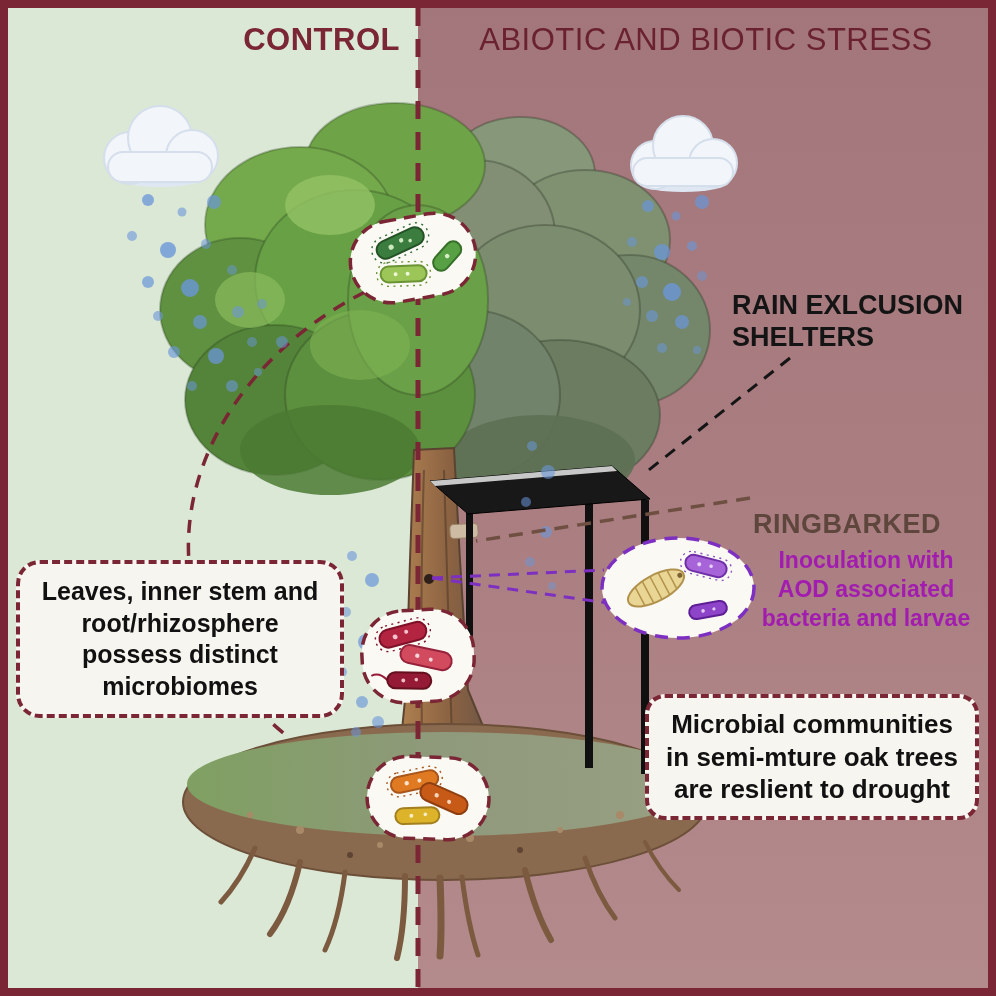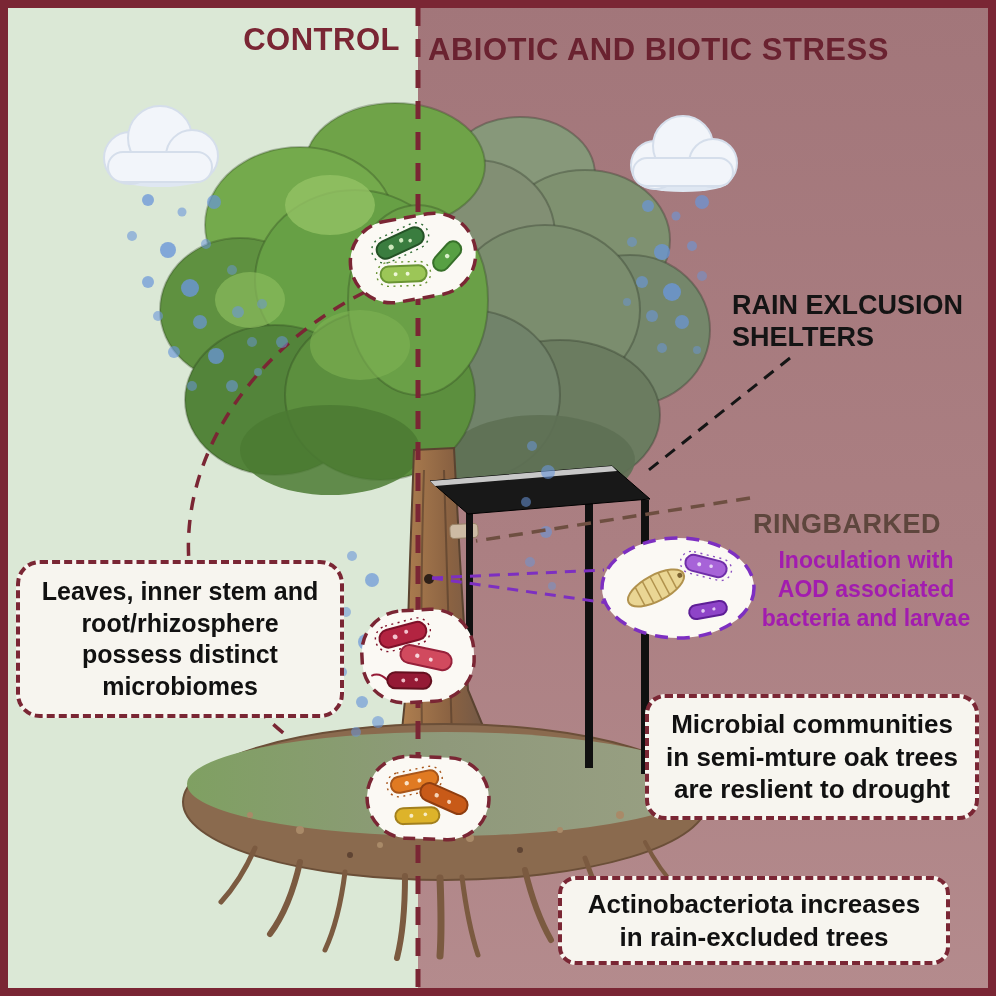--- a/index.html
+++ b/index.html
@@ -6,21 +6,21 @@
   .stage{position:relative;width:996px;height:996px;margin:0 auto;overflow:hidden;
          font-family:"Liberation Sans",sans-serif;background:#dbe8d6;}
   .bg-right{position:absolute;left:418px;top:0;right:0;bottom:0;
             background:linear-gradient(180deg,#a2767a 0%,#ab7f82 55%,#b48b8d 100%);}
   svg.scene{position:absolute;left:0;top:0;z-index:2;}
   .frame{position:absolute;inset:0;border:8px solid #7a2634;z-index:9;pointer-events:none;}
   .txt{position:absolute;z-index:5;}
   .pre{white-space:pre-line;}
   .title-control{left:0;top:22px;width:400px;text-align:right;font-size:31px;font-weight:bold;
                  letter-spacing:.5px;color:#7a2634;}
-  .title-stress{left:428px;top:32px;width:556px;font-size:31px;font-weight:bold;
+  .title-stress{left:428px;top:22px;width:556px;text-align:center;font-size:31px;font-weight:normal;
                 letter-spacing:.5px;color:#6a2230;}
   .rain-shelters{left:732px;top:290px;font-size:27px;font-weight:bold;line-height:1.18;color:#141414;}
   .ringbarked{left:753px;top:481px;font-size:27px;font-weight:bold;color:#5e463d;letter-spacing:.5px;margin-top:28px;}
   .inoculation{left:756px;top:546px;width:220px;text-align:center;font-size:23px;font-weight:bold;
                line-height:1.25;color:#a21caf;}
   .callout{position:absolute;z-index:5;background:#f7f5ef;border:4px dashed #7a2634;
            text-align:center;color:#111;font-weight:bold;box-sizing:border-box;}
   .box-microbiomes{left:16px;top:560px;width:328px;border-radius:24px;padding:12px 6px;
                    font-size:25px;line-height:1.26;}
   .box-drought{left:645px;top:694px;width:334px;border-radius:20px;padding:10px 4px;
@@ -295,17 +295,15 @@
 AOD associated
 bacteria and larvae</div>
 
   <div class="callout box-microbiomes pre">Leaves, inner stem and
 root/rhizosphere
 possess distinct
 microbiomes</div>
   <div class="callout box-drought pre">Microbial communities
 in semi-mture oak trees
 are reslient to drought</div>
-  <div class="callout box-actino pre">Actinobacteriota increases
-in rain-excluded trees</div>
 
   <div class="frame"></div>
 </div>
 
 </body></html>

